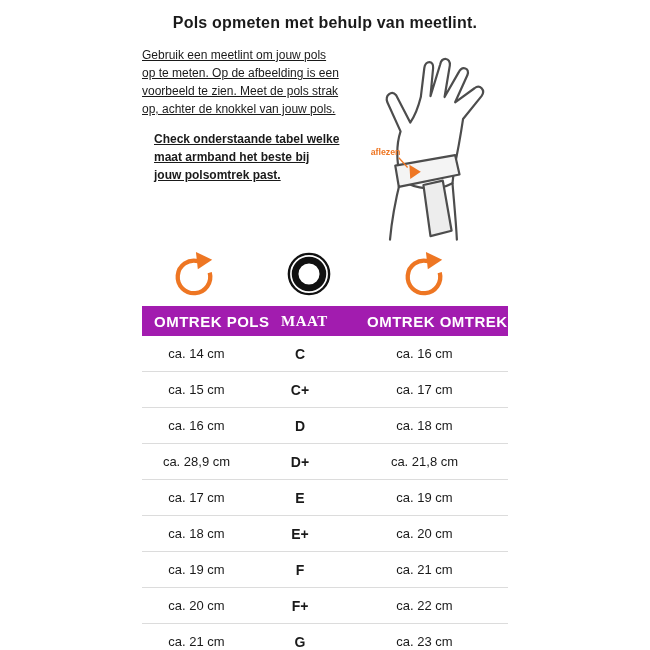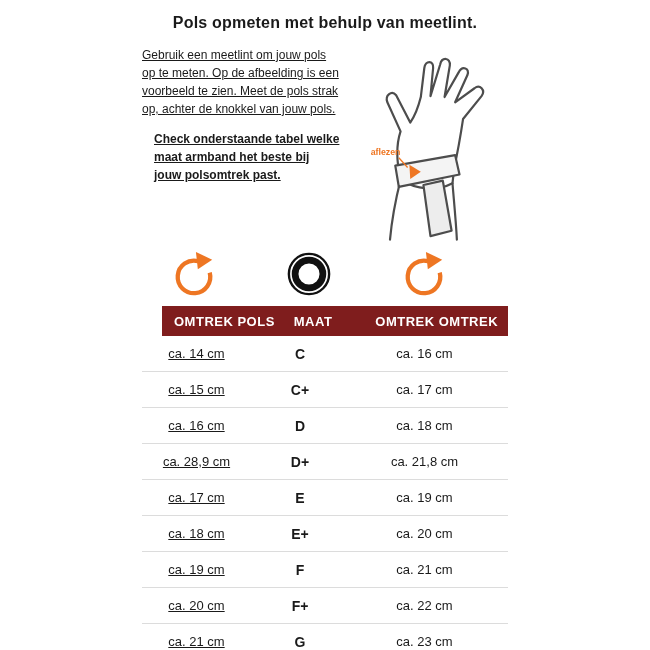--- a/index.html
+++ b/index.html
@@ -20,32 +20,32 @@
   .illustration svg{display:block;}
 
   .icons-row{
     display:flex;justify-content:space-between;align-items:center;
     height:56px;padding:0 60px 0 28px;margin-top:2px;
   }
   .icon-box{width:48px;height:48px;display:flex;align-items:center;justify-content:center;}
 
   .size-table{margin-top:4px;}
   .thead{
-    display:flex;align-items:center;background:#7f1d1d;color:#ffffff;
-    height:30px;font-weight:bold;font-size:13px;letter-spacing:.5px;margin-left:20px;
+    display:flex;align-items:center;background:#a21caf;color:#ffffff;
+    height:30px;font-weight:bold;font-size:15px;letter-spacing:.5px;
   }
   .c1{width:135px;box-sizing:border-box;}
   .c2{width:80px;box-sizing:border-box;}
   .c3{width:151px;box-sizing:border-box;}
   .th.c1{padding-left:12px;}
-  .th.c2{padding-left:4px;}
+  .th.c2{padding-left:4px;font-family:Liberation Serif, serif;}
   .th.c3{padding-left:10px;}
   .tr{display:flex;align-items:center;height:35px;border-bottom:1px solid #dcdcdc;}
   .td{text-align:center;font-size:13px;}
-  .td.c1{padding-right:26px;text-decoration:underline;}
+  .td.c1{padding-right:26px;}
   .td.c2{padding-right:34px;}
   .td.c3{padding-right:16px;}
   .td.maat{font-weight:bold;font-size:14px;}
 </style>
 </head>
 <body>
 
 <div class="wrapper">
 
   <h1 class="page-title">Pols opmeten met behulp van meetlint.</h1>

